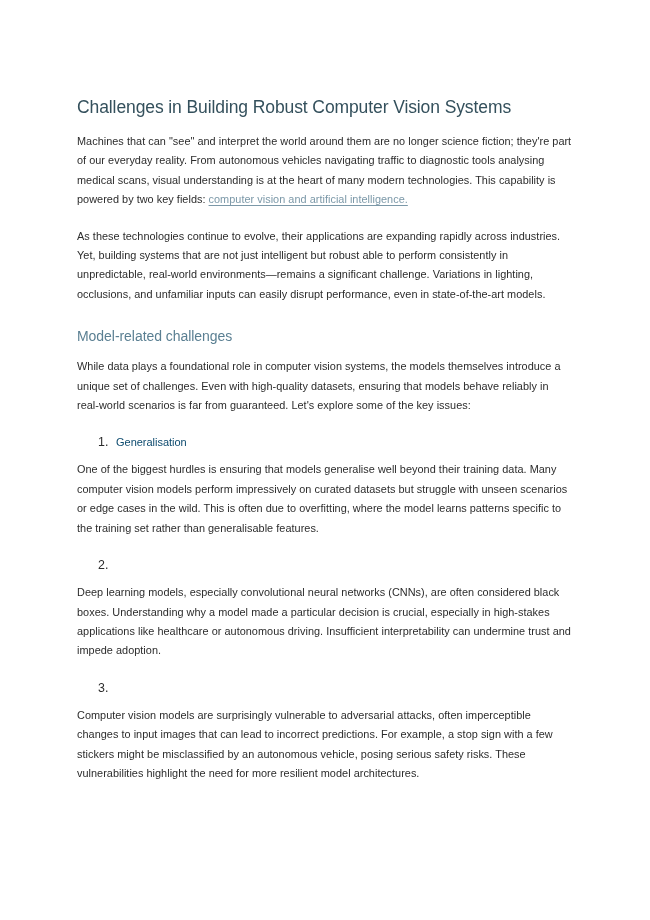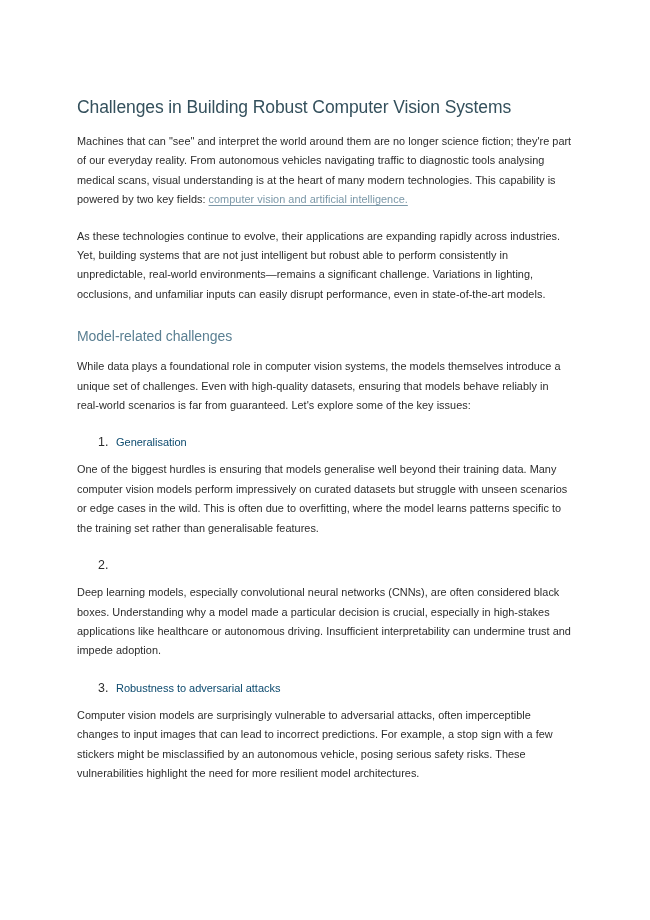--- a/index.html
+++ b/index.html
@@ -115,20 +115,19 @@
       <li>
         <div class="num-heading">
           <span class="num">2.</span>
         </div>
         <p class="body-text">Deep learning models, especially convolutional neural networks (CNNs), are often considered black boxes. Understanding why a model made a particular decision is crucial, especially in high-stakes applications like healthcare or autonomous driving. Insufficient interpretability can undermine trust and impede adoption.</p>
       </li>
 
       <li>
         <div class="num-heading">
           <span class="num">3.</span>
-          <span class="num-label">Robustness to adversarial attacks</span>
         </div>
         <p class="body-text">Computer vision models are surprisingly vulnerable to adversarial attacks, often imperceptible changes to input images that can lead to incorrect predictions. For example, a stop sign with a few stickers might be misclassified by an autonomous vehicle, posing serious safety risks. These vulnerabilities highlight the need for more resilient model architectures.</p>
       </li>
 
     </ol>
   </div>
 </div>
 
 </body></html>

